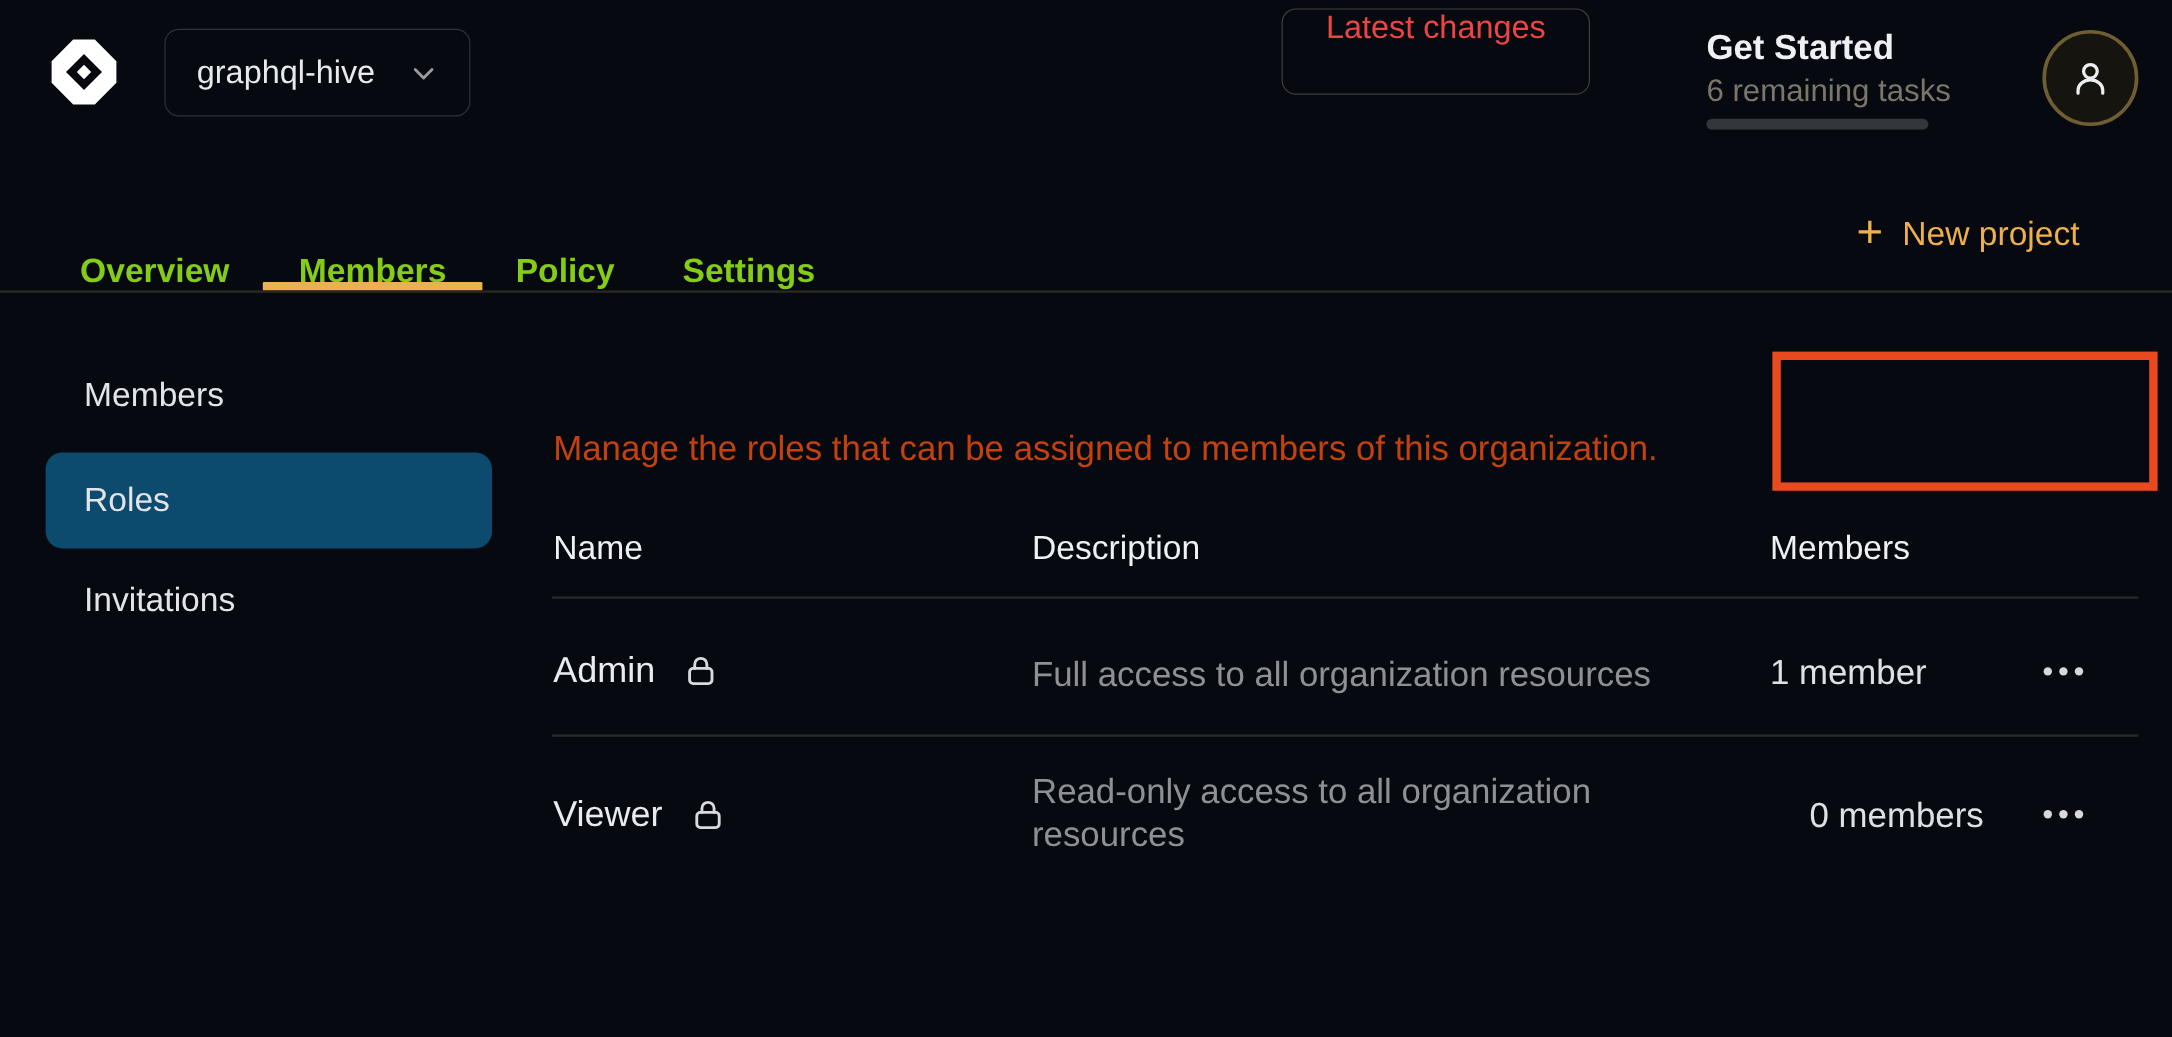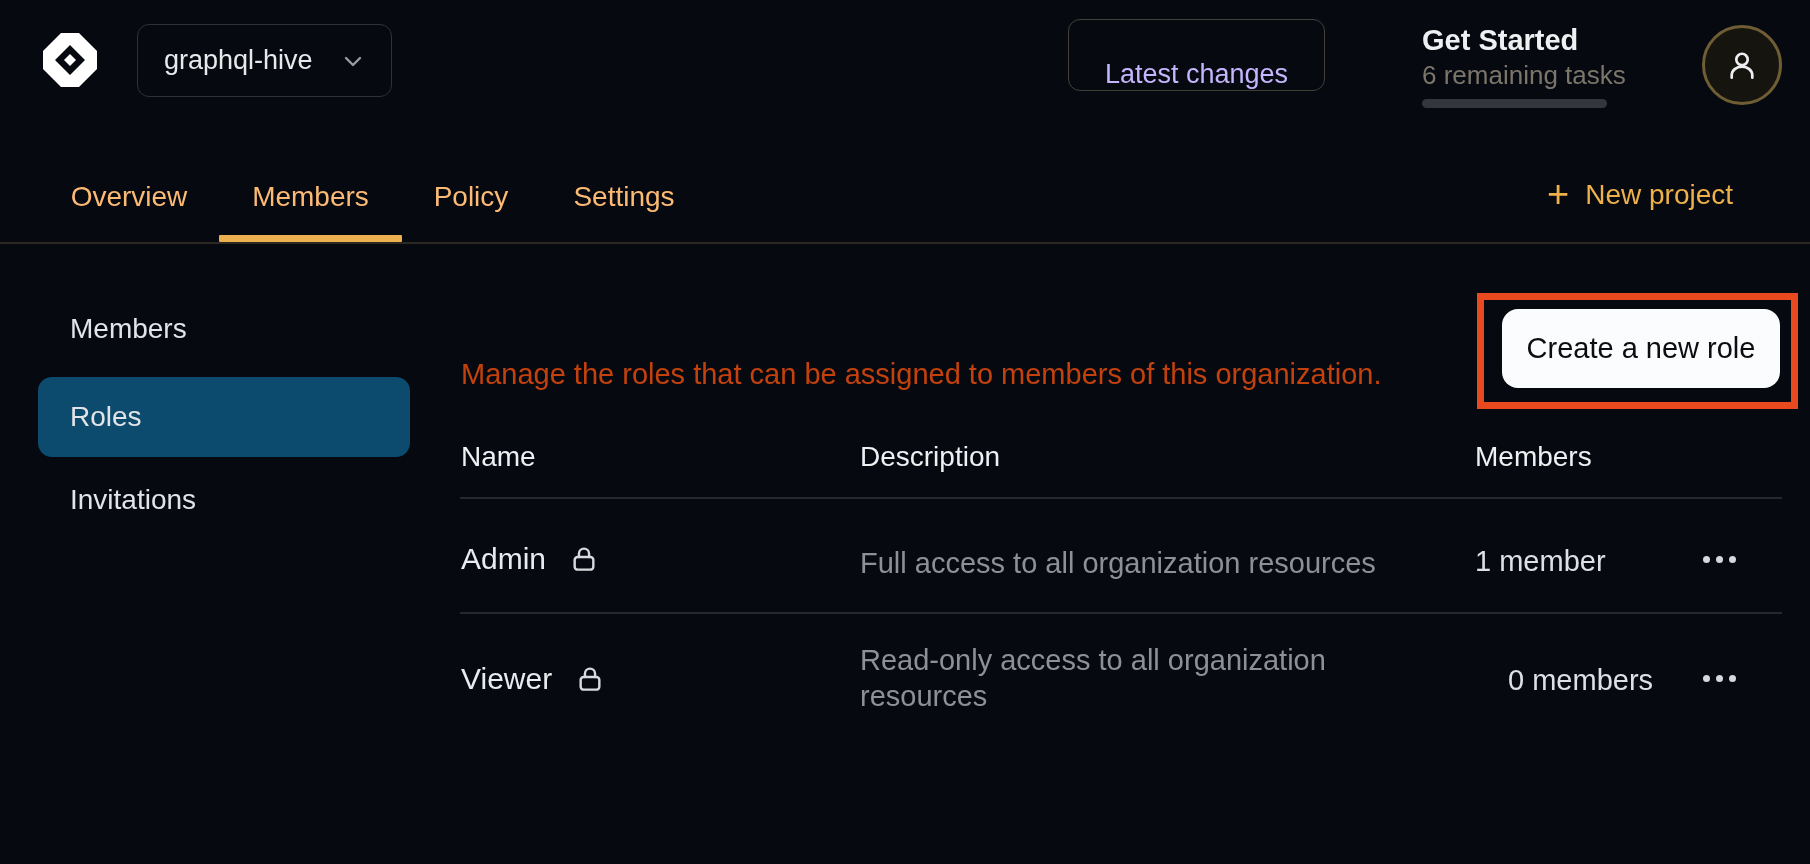--- a/index.html
+++ b/index.html
@@ -15,38 +15,38 @@
   
   .logo{left:38px;top:28px;width:64px;height:64px;}
   .org-btn{
     left:137px;top:24px;width:255px;height:73px;box-sizing:border-box;
     border:1.5px solid #2e3137;border-radius:12px;
     display:flex;align-items:center;justify-content:space-between;
     padding:0 26px;cursor:pointer;
   }
   .org-btn .lbl{font-size:27px;color:#e7e9eb;}
   .pill-btn{
-    left:1068px;top:19px;width:257px;height:72px;box-sizing:border-box;
+    left:1068px;top:7px;width:257px;height:72px;box-sizing:border-box;
     border:1.5px solid #423f38;border-radius:12px;
-    display:flex;align-items:flex-end;justify-content:center;
-    font-size:27px;color:#c4b5fd;cursor:pointer;
+    display:flex;align-items:flex-start;justify-content:center;
+    font-size:27px;color:#ef4444;cursor:pointer;
   }
   .gs-title{left:1422px;top:24px;font-size:29px;font-weight:600;color:#eef0f2;}
   .gs-sub{left:1422px;top:60px;font-size:26px;color:#7b756a;}
   .gs-bar{left:1422px;top:99px;width:185px;height:9px;border-radius:5px;background:#35363b;}
   .avatar{
     left:1702px;top:25px;width:80px;height:80px;border-radius:50%;
     box-sizing:border-box;border:3px solid #6f5d33;background:#16140f;
     display:flex;align-items:center;justify-content:center;cursor:pointer;
   }
 
   
   .tab{
-    top:160px;height:82px;display:flex;align-items:flex-start;justify-content:center;
-    padding-top:21px;box-sizing:border-box;font-size:28px;color:#fdba74;cursor:pointer;
+    top:160px;height:82px;display:flex;align-items:flex-end;justify-content:center;
+    padding-top:21px;box-sizing:border-box;font-size:28px;color:#84cc16;cursor:pointer;font-weight:bold;
   }
   .tab-underline{left:219px;top:235px;width:183px;height:7px;background:#ecb14e;border-radius:1px;}
   .tab-divider{left:0;top:242px;width:1810px;height:2px;background:#2b2822;}
   .new-project{
     left:1547px;top:174px;height:42px;display:flex;align-items:center;gap:16px;
     color:#eeb04a;cursor:pointer;
   }
   .new-project .plus{font-size:38px;font-weight:300;line-height:1;margin-top:-3px;}
   .new-project .npl{font-size:28px;}
 
@@ -160,23 +160,20 @@
   <div class="abs side-item side-roles">
     <span>Roles</span>
   </div>
   <div class="abs side-item side-invitations">
     <span>Invitations</span>
   </div>
 
   <div class="abs page-sub">Manage the roles that can be assigned to members of this organization.</div>
 
   <div class="abs annotation"></div>
-  <button class="abs create-btn">
-    <span>Create a new role</span>
-  </button>
 
   <div class="abs th th-name">Name</div>
   <div class="abs th th-desc">Description</div>
   <div class="abs th th-members">Members</div>
   <div class="abs sep sep-1"></div>
 
   <div class="abs cell-name row1-name">
     <span>Admin</span>
     <span>
       <svg width="32" height="32" viewBox="0 0 24 24" fill="none" stroke="#d8dade" stroke-width="1.8" stroke-linecap="round" stroke-linejoin="round">

